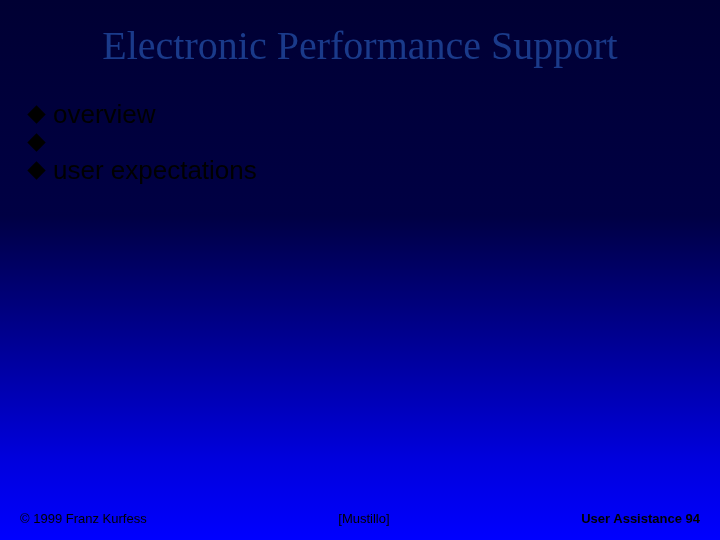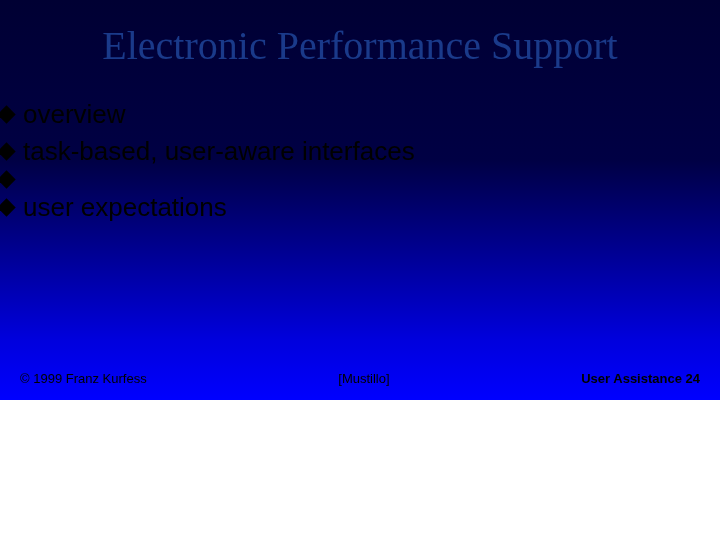--- a/index.html
+++ b/index.html
@@ -5,35 +5,36 @@
   html, body {
     margin: 0;
     padding: 0;
     width: 720px;
     height: 540px;
     overflow: hidden;
     font-family: "Times New Roman", Times, serif;
   }
   .slide {
     width: 720px;
-    height: 400px;
+    height: 540px;
     background: linear-gradient(to bottom, #000033 0%, #000044 40%, #0000dd 85%, #0000ff 100%);
     position: relative;
     box-sizing: border-box;
   }
   .title {
     color: #1a3a8a;
     font-size: 40px;
     font-weight: normal;
     text-align: center;
     padding-top: 22px;
     padding-bottom: 30px;
     font-family: "Times New Roman", Times, serif;
   }
   .body {
+    padding-left: 30px;
   }
   .bullet-line {
     display: flex;
     align-items: center;
     margin-bottom: 6px;
   }
   .diamond {
     width: 13px;
     height: 13px;
     background: #000000;
@@ -78,28 +79,24 @@
 
 <div class="slide">
   <div class="title">Electronic Performance Support</div>
   <div class="body">
     <div class="bullet-line">
       <div class="diamond"></div>
       <div class="bullet-text">overview</div>
     </div>
     <div class="bullet-line">
       <div class="diamond"></div>
-      <div class="bullet-text">task-based, user-aware interfaces</div>
-    </div>
-    <div class="bullet-line">
-      <div class="diamond"></div>
     </div>
     <div class="bullet-line">
       <div class="diamond"></div>
       <div class="bullet-text">user expectations</div>
     </div>
   </div>
   <div class="footer">
     <div class="footer-left">© 1999 Franz Kurfess</div>
     <div class="footer-center">[Mustillo]</div>
-    <div class="footer-right">User Assistance 24</div>
+    <div class="footer-right">User Assistance 94</div>
   </div>
 </div>
 
 </body></html>

